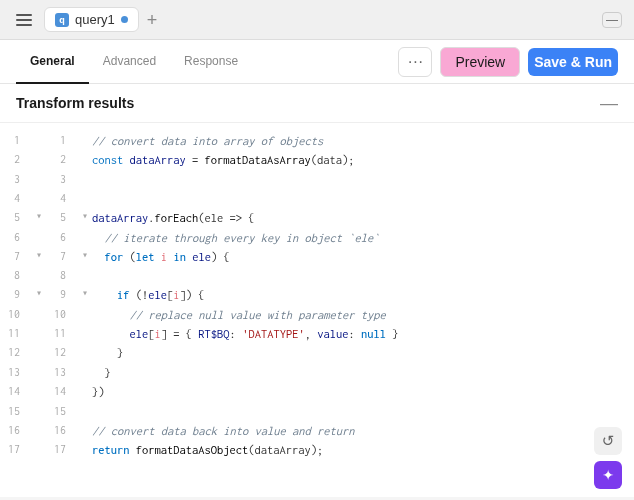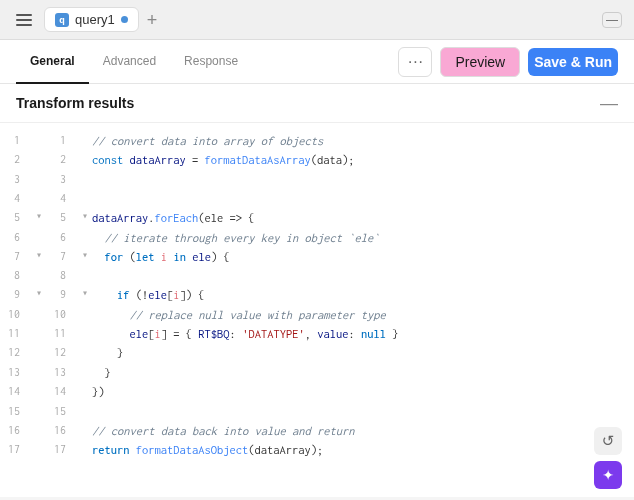--- a/index.html
+++ b/index.html
@@ -219,21 +219,21 @@
       flex: 1;
       color: #333;
       line-height: 1.55;
       white-space: pre;
     }
 
     
     .c-comment { color: #708090; font-style: italic; }
     .c-keyword { color: #0070c1; font-weight: 500; }
     .c-const { color: #0070c1; }
-    .c-func { color: #3b82f6; }
+    .c-func { color: #000000; }
     .c-string { color: #a31515; }
     .c-param { color: #e06c75; }
     .c-prop { color: #001080; }
     .c-op { color: #333; }
 
     
     .bottom-icons {
       position: absolute;
       bottom: 8px;
       right: 12px;

